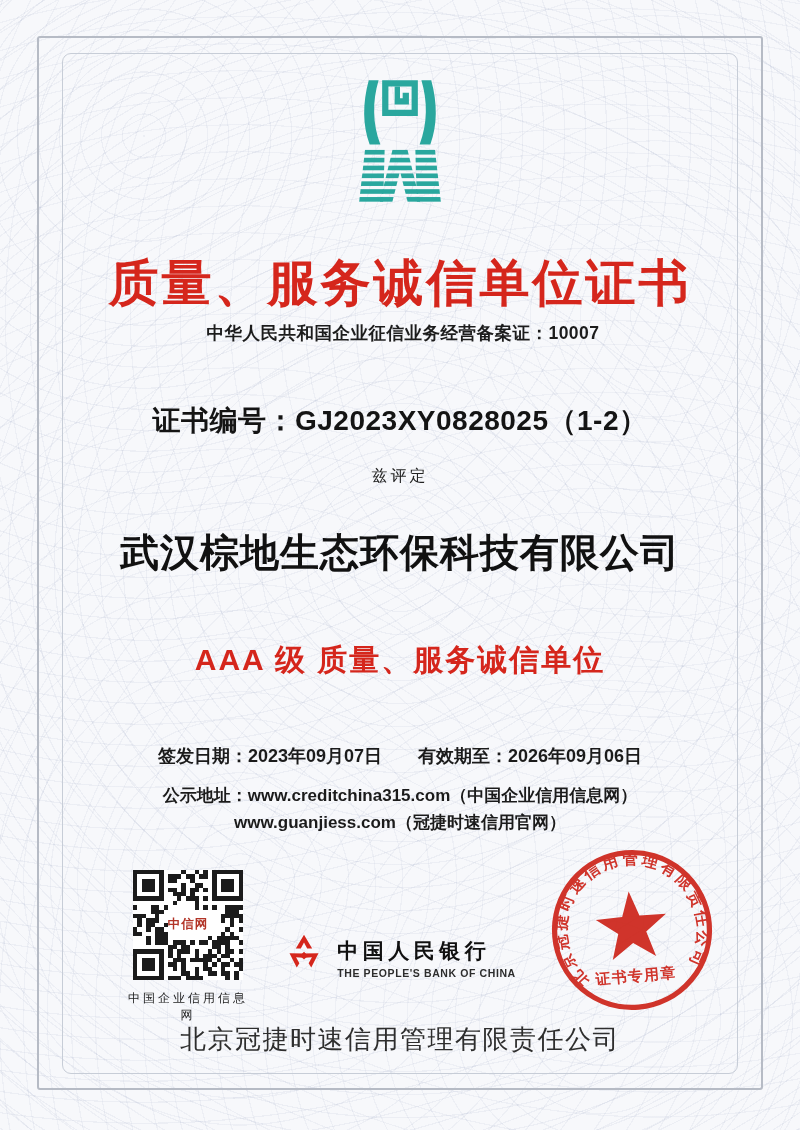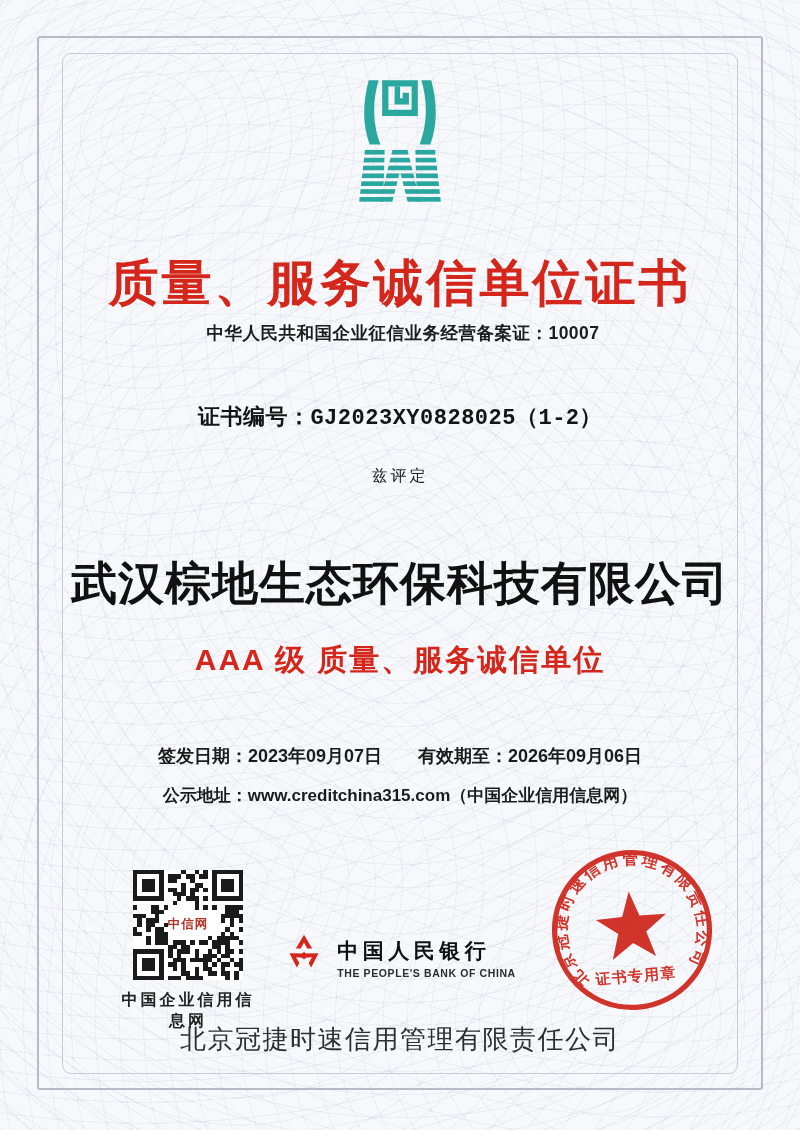--- a/index.html
+++ b/index.html
@@ -17,40 +17,40 @@
       repeating-radial-gradient(circle at 50% 50%, rgba(140,152,185,.10) 0 1.2px, transparent 1.2px 23px),
       repeating-radial-gradient(circle at 30% 78%, rgba(140,152,185,.09) 0 1.2px, transparent 1.2px 27px),
       repeating-radial-gradient(circle at 75% 90%, rgba(140,152,185,.09) 0 1.2px, transparent 1.2px 24px);
   }
   .frame-outer{position:absolute;inset:36px 37px 40px 37px;border:2px solid #b6bbc5;border-radius:3px;}
   .frame-inner{position:absolute;inset:53px 62px 56px 62px;border:1.5px solid #c7cdd7;border-radius:9px;}
   .abs{position:absolute;left:0;right:0;text-align:center;}
   .logo-wrap{top:78px;}
   .title{top:250px;font-size:50px;font-weight:900;letter-spacing:3px;color:var(--accent-red,#d5261c);}
   .subtitle{top:321px;font-size:17.5px;font-weight:700;letter-spacing:.5px;color:#1c1c1c;padding-left:6px;}
-  .certno{top:402px;font-size:22px;font-weight:700;letter-spacing:.5px;color:#141414;
-          font-family:Liberation Mono, monospace;}
+  .certno{top:402px;font-size:28px;font-weight:700;letter-spacing:.5px;color:#141414;
+          font-family:Liberation Sans, sans-serif;}
   .hereby{top:466px;font-size:16px;letter-spacing:3px;color:#222;text-align:center;}
-  .company{top:553px;font-size:46px;font-weight:600;letter-spacing:1px;color:#111;
+  .company{top:526px;font-size:39px;font-weight:600;letter-spacing:1px;color:#111;
            font-family:"Liberation Serif","DejaVu Serif",serif;}
   .rating{top:640px;font-size:30px;font-weight:900;letter-spacing:2px;color:var(--accent-red,#d5261c);}
   .dates{top:744px;font-size:18px;font-weight:700;color:#1b1b1b;}
   .dates .gap{display:inline-block;width:36px;}
   .addr1{top:784px;font-size:17px;font-weight:700;color:#1b1b1b;}
   .addr2{top:811px;font-size:17px;font-weight:700;color:#1b1b1b;}
   .qr-block{position:absolute;left:133px;top:870px;width:110px;}
   .qr-box{position:relative;width:110px;height:110px;background:#fff;}
   .qr-box svg{display:block;width:110px;height:110px;}
   .qr-center-text{
     position:absolute;left:50%;top:50%;transform:translate(-50%,-52%);
     font-size:12.5px;font-weight:700;color:#b23427;white-space:nowrap;
     font-family:"Liberation Serif","DejaVu Serif",serif;letter-spacing:1px;
   }
-  .qr-caption{margin:10px 16px 0 -12px;width:134px;text-align:center;font-size:16px;
-    font-weight:700;letter-spacing:3px;color:#222;}
+  .qr-caption{margin:10px 16px 0 -12px;width:134px;text-align:center;font-size:12px;
+    font-weight:400;letter-spacing:3px;color:#222;}
   .regulator{top:888px;font-size:19px;font-weight:700;letter-spacing:1px;color:#1b1b1b;}
   .bank{top:934px;display:flex;justify-content:center;align-items:center;gap:13px;}
   .bank-names{text-align:left;}
   .bank-cn{font-size:21px;font-weight:600;letter-spacing:4.5px;color:#101010;
            font-family:"Liberation Serif","DejaVu Serif",serif;}
   .bank-en{font-size:10.5px;font-weight:700;letter-spacing:.6px;color:#2c2c2c;margin-top:2px;}
   .seal{position:absolute;left:544px;top:842px;width:176px;height:176px;transform:rotate(-5deg);opacity:.95;}
   .issuer{top:1022px;font-size:26px;font-weight:500;letter-spacing:1.5px;color:#2e2e2e;}
 </style>
 </head>
@@ -102,20 +102,21 @@
 
   <div class="abs hereby">兹评定</div>
   <div class="abs company">武汉棕地生态环保科技有限公司</div>
   <div class="abs rating">AAA 级 质量、服务诚信单位</div>
 
   <div class="abs dates">
     <span>签发日期：</span><span>2023年09月07日</span><span class="gap"></span><span>有效期至：</span><span>2026年09月06日</span>
   </div>
 
   <div class="abs addr1"><span>公示地址：</span><span>www.creditchina315.com（中国企业信用信息网）</span></div>
+  <div class="abs addr2"><span>www.guanjiess.com（冠捷时速信用官网）</span></div>
 
   <div class="qr-block">
     <div class="qr-box">
       <svg id="qr-svg" viewBox="0 0 25 25" shape-rendering="crispEdges">
           <g fill="#1b1b1b">
             <rect x="11" y="0" width="1" height="1"></rect>
             <rect x="14" y="0" width="1" height="1"></rect>
             <rect x="16" y="0" width="1" height="1"></rect>
             <rect x="8" y="1" width="1" height="1"></rect>
             <rect x="9" y="1" width="1" height="1"></rect>

